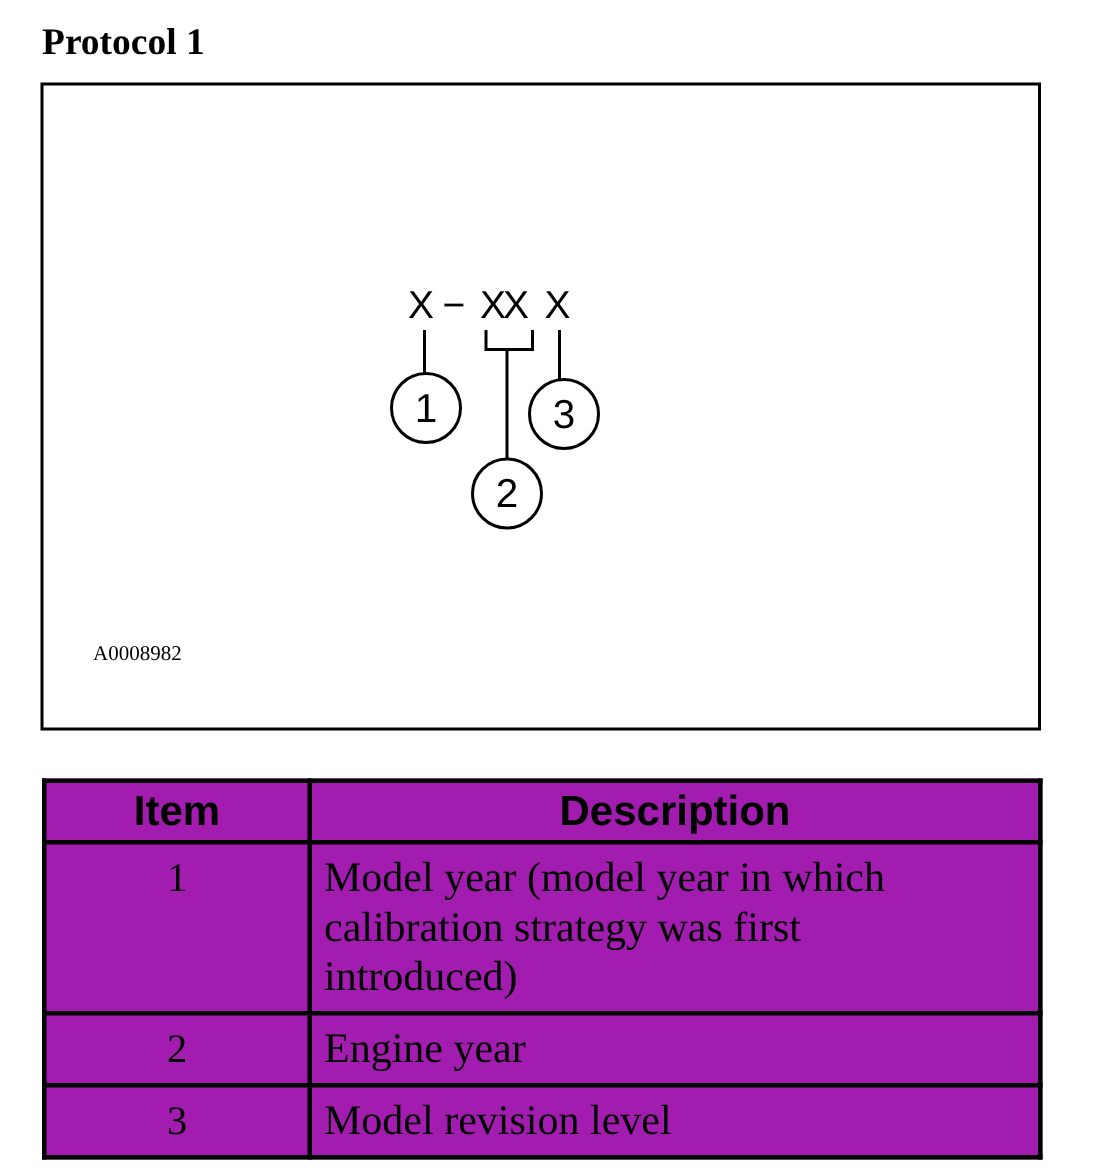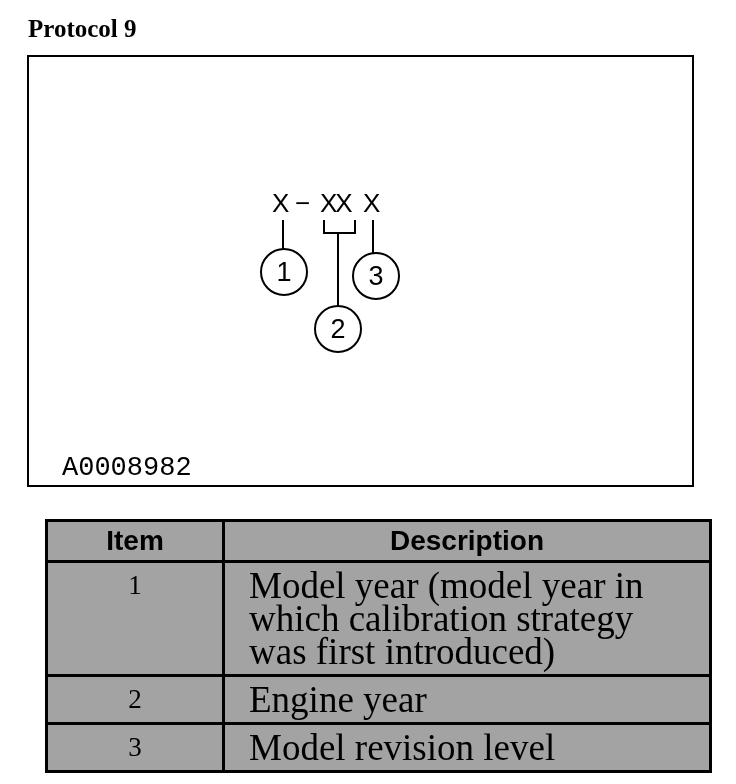--- a/index.html
+++ b/index.html
@@ -65,34 +65,34 @@
   }
   .diagram-svg text {
     font-family: "Liberation Sans", sans-serif;
     font-size: 27px;
     fill: #000000;
     text-anchor: middle;
   }
   .figure-id {
     position: absolute;
     left: 33px;
-    top: 396px;
-    font-family: Liberation Mono, monospace;
-    font-size: 27px;
+    top: 372px;
+    font-family: Liberation Serif, serif;
+    font-size: 14px;
     color: #000000;
     white-space: nowrap;
   }
   .data-table {
     position: absolute;
-    left: 45px;
+    left: 28px;
     top: 519px;
     width: 664px;
     border-collapse: collapse;
     table-layout: fixed;
-    background: #a3a3a3;
+    background: #a21caf;
   }
   .data-table th, .data-table td {
     border: 3px solid #000000;
     vertical-align: top;
   }
   .data-table th {
     height: 41px;
     font-family: "Liberation Sans", sans-serif;
     font-size: 28px;
     font-weight: bold;
@@ -104,34 +104,34 @@
   .col-desc { width: 487px; }
   td.cell-item {
     text-align: center;
     font-family: "Liberation Serif", serif;
     font-size: 27px;
     line-height: 33px;
     padding-top: 6px;
   }
   td.cell-desc {
     font-family: "Liberation Serif", serif;
-    font-size: 37px;
+    font-size: 28px;
     line-height: 33px;
-    padding: 6px 10px 6px 24px;
+    padding: 6px 10px 6px 8px;
   }
   td.cell-desc .desc-text { max-width: 400px; }
   tr.row-tall  td { height: 105px; }
   tr.row-short td { height: 42px; }
 </style>
 </head>
 <body>
 
 <div class="page">
 
-  <div class="page-title">Protocol 9</div>
+  <div class="page-title">Protocol 1</div>
 
   <div class="figure-box">
 
     <span class="code-part code-x1">X</span>
     <span class="code-part code-dash">−</span>
     <span class="code-part code-xx">XX</span>
     <span class="code-part code-x3">X</span>
 
     <svg class="diagram-svg" viewBox="0 0 663 428" xmlns="http://www.w3.org/2000/svg">
 

